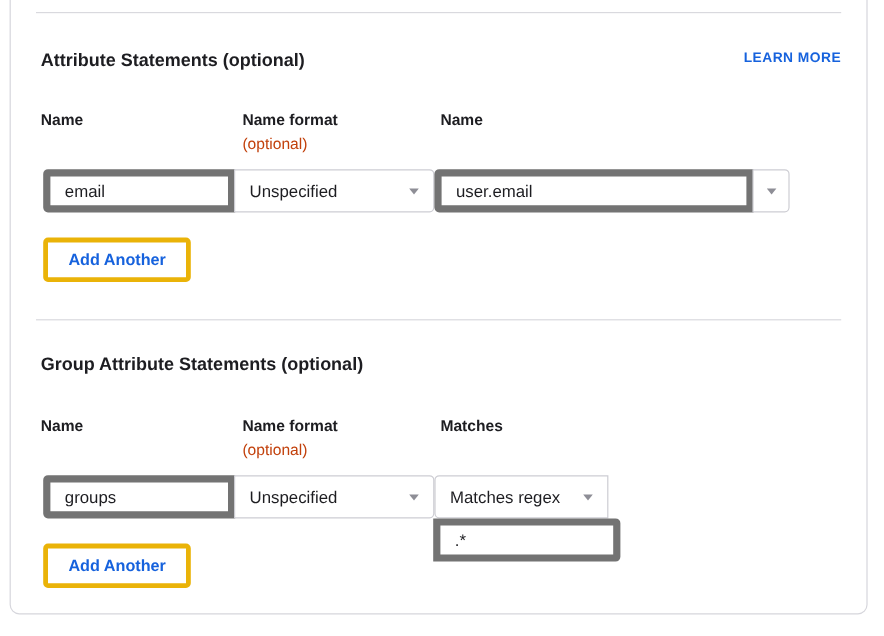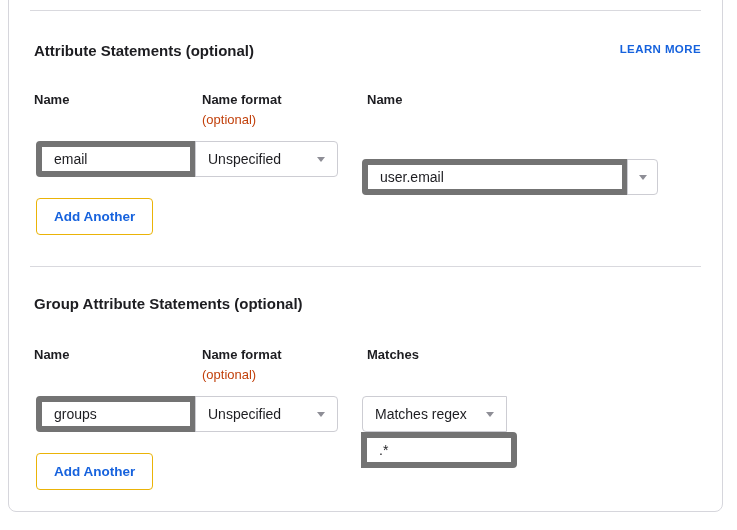--- a/index.html
+++ b/index.html
@@ -50,36 +50,36 @@
     border-top:5.5px solid #8e8e96;
   }
   .arrow-btn {
     box-sizing:border-box; width:31px; height:36px; border:1px solid #cdcdd3;
     background:#fff; display:flex; align-items:center; justify-content:center; cursor:pointer;
     border-radius:0 4px 4px 0; margin-left:-1px;
   }
 
   .add-btn {
     position:absolute; left:36px; height:37px; box-sizing:border-box;
-    background:#fff; border:1px solid #eab308; border-radius:4px;
+    background:#fff; border:4px solid #eab308; border-radius:4px;
     color:#1662dd; font-family:inherit; font-size:13.5px; font-weight:bold;
     padding:0 17px; cursor:pointer;
   }
   .ab1 { top:198px; }
   .ab2 { top:453px; }
 
   
   .s1-col-name   { left:34px;  top:92px; }
   .s1-col-fmt    { left:202px; top:92px; }
   .s1-col-third  { left:367px; top:92px; }
   .s1-col-sub    { left:202px; top:112px; }
   .s1-groupA { left:36px;  top:141px; }
-  .s1-groupB { left:362px; top:159px;border-radius:10px; }
+  .s1-groupB { left:362px; top:141px;border-radius:10px; }
   .w-name { width:160px; }
-  .w-fmt  { width:143px;align-items:center; }
+  .w-fmt  { width:167px;align-items:center; }
   .w-val  { width:266px; }
 
   
   .s2-col-name   { left:34px;  top:347px; }
   .s2-col-fmt    { left:202px; top:347px; }
   .s2-col-third  { left:367px; top:347px; }
   .s2-col-sub    { left:202px; top:367px; }
   .s2-groupA { left:36px;  top:396px; }
   .s2-groupB { left:362px; top:396px;flex-direction:column; }
   .w-ftype { width:145px; }

